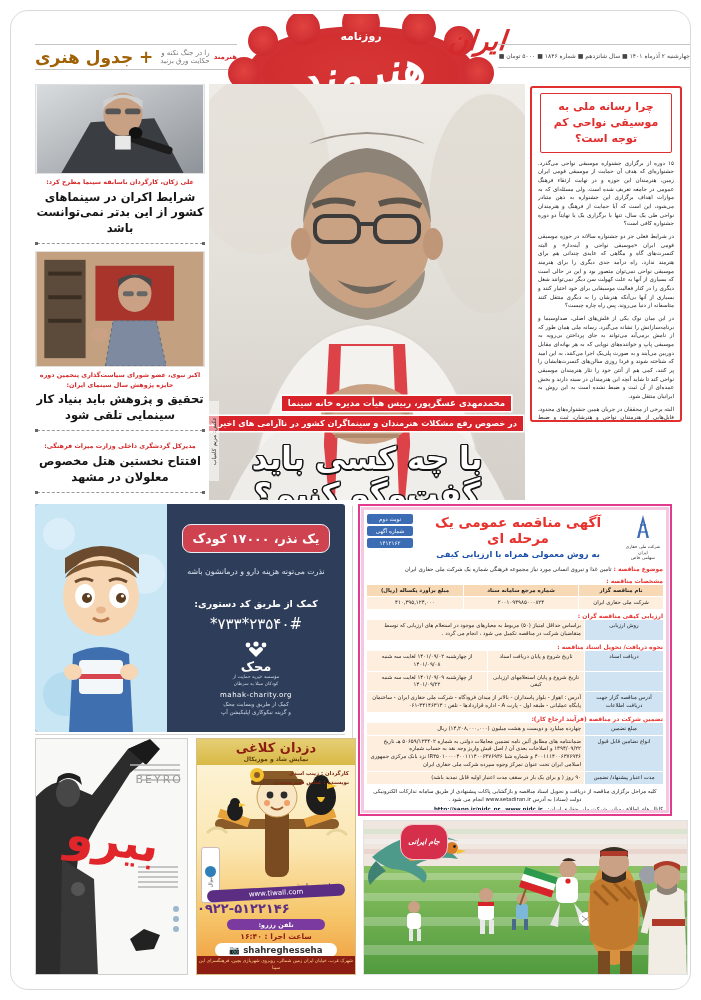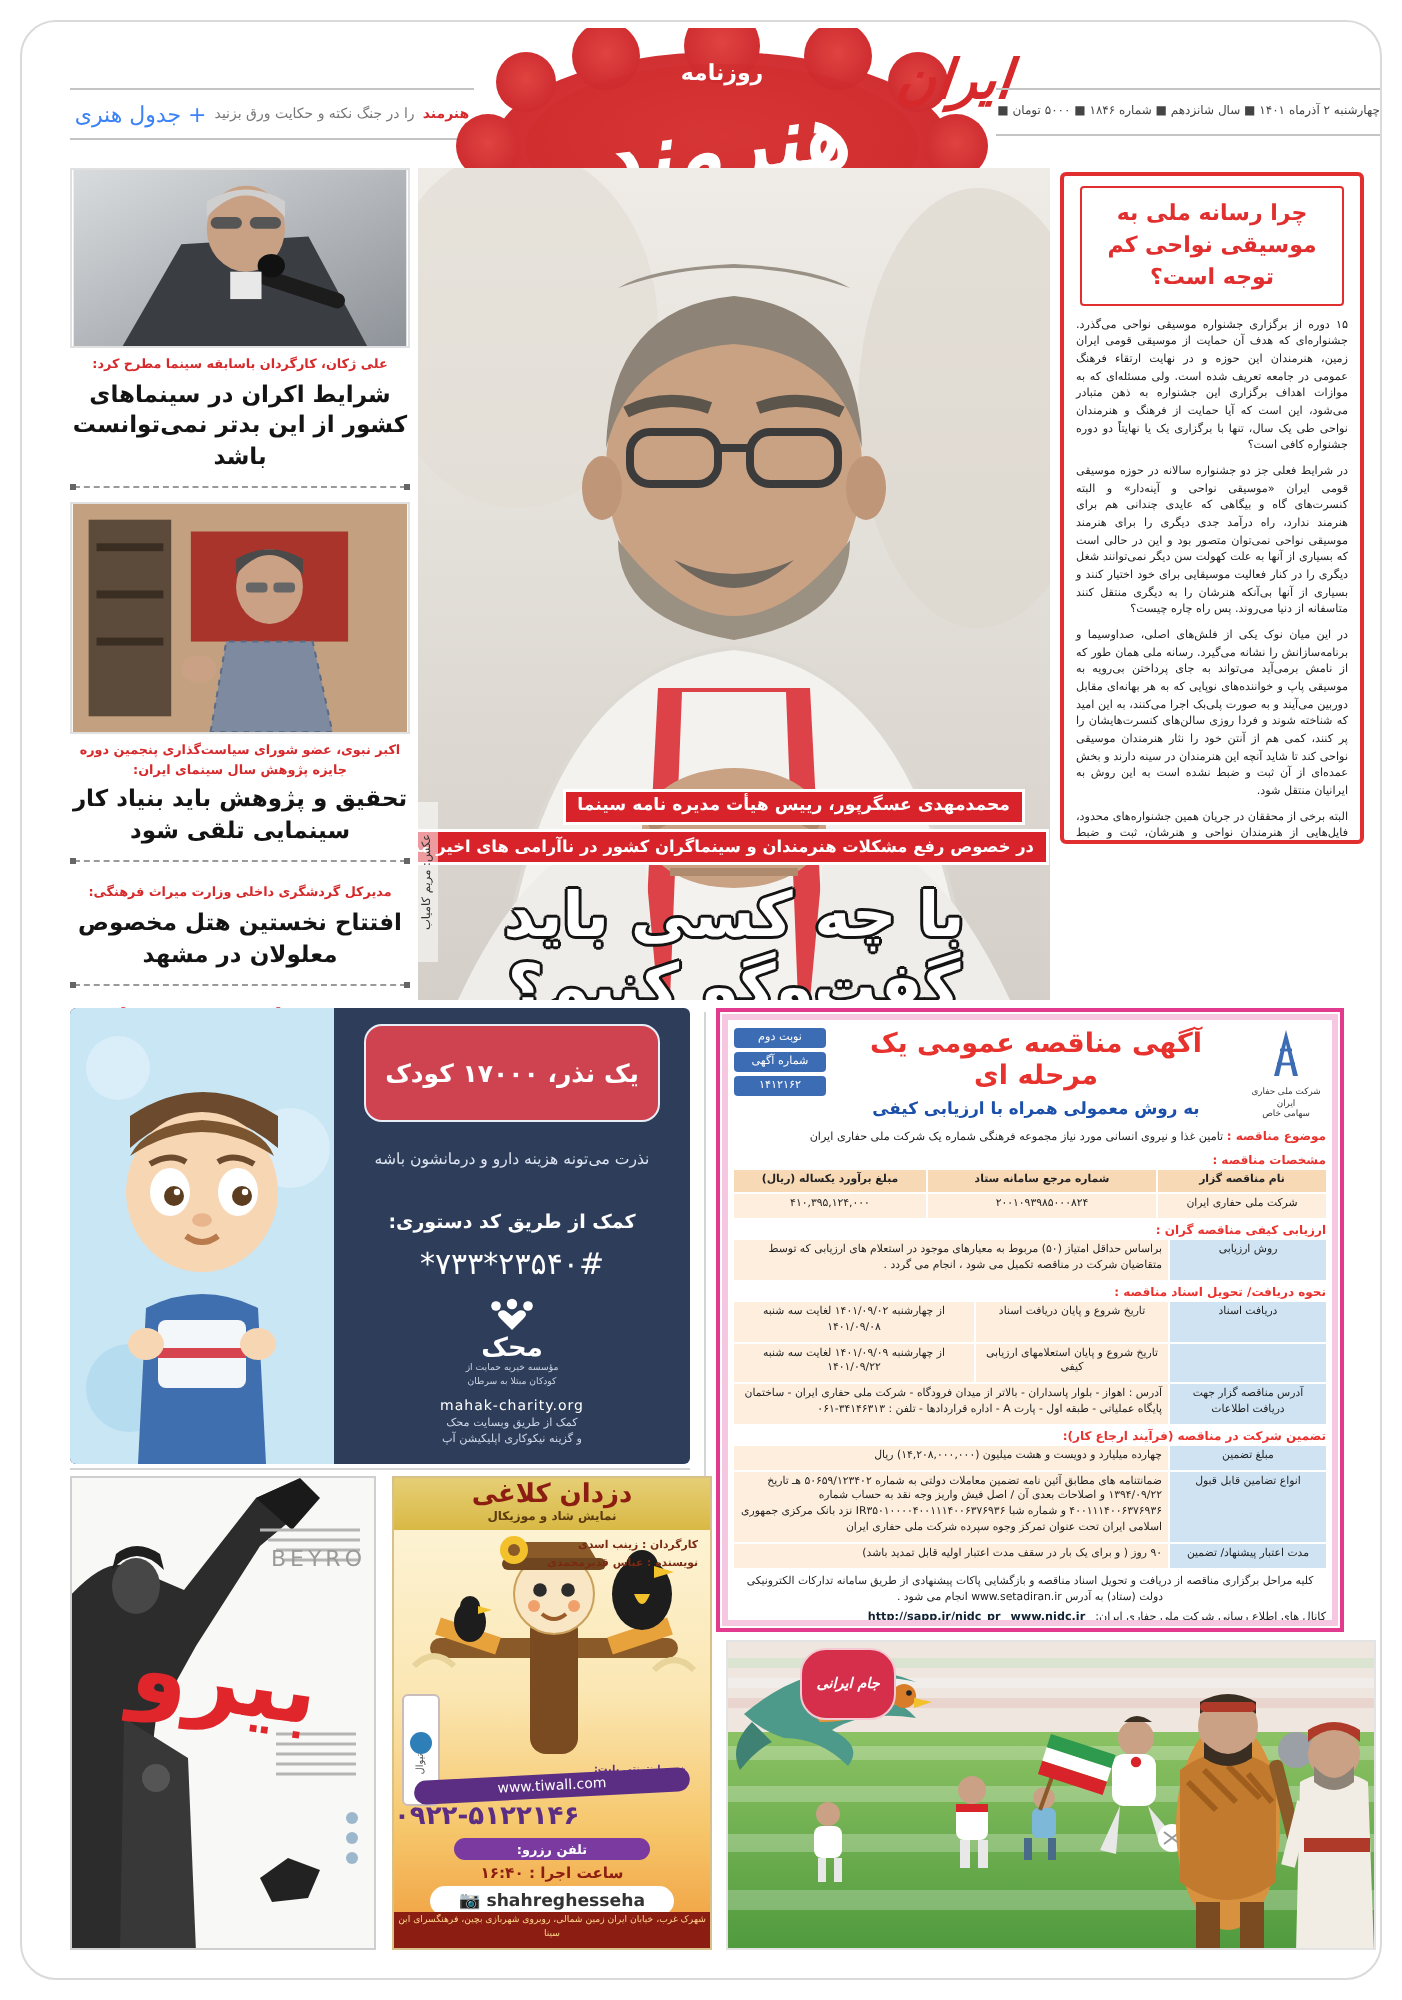--- a/index.html
+++ b/index.html
@@ -4,21 +4,21 @@
 <style>
   html,body{margin:0;padding:0;background:#fff}
   .page{position:relative;width:701px;height:1000px;background:#fff;overflow:hidden;
         font-family:"DejaVu Sans",sans-serif;direction:rtl}
   .abs{position:absolute}
   .frame{inset:10px;border:1.5px solid #dadada;border-radius:18px;pointer-events:none}
   
   .promo{left:35px;top:44px;width:202px;height:24px;border-top:1px solid #c4c4c4;border-bottom:1px solid #c4c4c4;
          display:flex;align-items:center;justify-content:center;gap:4px;font-size:7px;color:#777}
   .promo .brand{color:#d6292b;font-weight:bold}
-  .promo .plus{color:#3b82f6;font-weight:normal;font-size:11px;white-space:nowrap}
+  .promo .plus{color:#a16207;font-weight:bold;font-size:17px;white-space:nowrap}
   .iranlogo{left:448px;top:22px;width:58px;height:38px;color:#d6292b;font-weight:bold;font-size:27px;
             font-style:italic;text-align:center;transform:skewX(-6deg);line-height:38px}
   .dateline{left:498px;top:44px;width:192px;height:22px;border-top:1px solid #c4c4c4;border-bottom:1px solid #c4c4c4;
             font-size:6px;color:#444;line-height:22px;white-space:nowrap;overflow:hidden;text-align:left}
   
   .rcol{left:530px;top:86px;width:152px;height:336px;border:2px solid #e12e2e;border-radius:3px;
         padding:5px 6px;box-sizing:border-box;overflow:hidden;background:#fff}
   .rcol .hbox{border:1.8px solid #e12e2e;border-radius:2px;color:#e12e2e;font-weight:bold;font-size:11px;
         text-align:center;line-height:1.45;padding:5px 3px;margin:0 2px 6px}
   .rcol p{font-size:5.6px;line-height:1.55;text-align:justify;color:#222;margin:0 0 4px}
@@ -38,22 +38,22 @@
             font-size:8.6px;line-height:15px;height:15px;white-space:nowrap;padding:0 6px;box-shadow:0 0 0 1.5px #fff}
   .bigtitle{position:absolute;left:0;right:0;text-align:center;color:#fff;font-weight:bold;font-size:31px;
             text-shadow:-1.5px 0 #151515,1.5px 0 #151515,0 -1.5px #151515,0 1.5px #151515,
                         -1px -1px #151515,1px 1px #151515,-1px 1px #151515,1px -1px #151515}
   .photocredit{left:174px;top:436px;width:80px;height:10px;transform:rotate(-90deg);font-size:5.8px;color:#333;
                text-align:center;background:rgba(255,255,255,.55);line-height:10px}
   
   .mahak{left:35px;top:504px;width:310px;height:228px;background:#2e3d59;border-radius:3px;overflow:hidden}
   .mahak .txt{position:absolute;right:0;top:0;width:178px;height:100%;display:flex;flex-direction:column;
               align-items:center;color:#fff;text-align:center}
-  .mahak .badge{margin-top:8px;background:#cf4350;border:1.5px solid #e8eef7;border-radius:9px;color:#fff;
-              font-weight:bold;font-size:12.5px;padding:16px 10px;white-space:nowrap}
+  .mahak .badge{margin-top:20px;background:#cf4350;border:1.5px solid #e8eef7;border-radius:9px;color:#fff;
+              font-weight:bold;font-size:12.5px;padding:6px 10px;white-space:nowrap}
   .mahak .line{font-size:7.8px;color:#dde4f2;margin-top:14px}
   .mahak .ussdlab{font-size:9.5px;font-weight:bold;margin-top:22px}
   .mahak .ussd{font-size:15px;font-weight:normal;direction:ltr;margin-top:6px;letter-spacing:1px}
   .mahak .brand{font-size:13px;font-weight:bold;}
   .mahak .sub{font-size:4.6px;color:#cdd6e6;line-height:1.5}
   .mahak .site{font-size:7px;letter-spacing:.5px;margin-top:3px;direction:ltr}
   .mahak .note{font-size:5.6px;color:#cdd6e6;margin-top:2px}
   .mahak .illus{position:absolute;left:0;top:0;width:132px;height:100%}
   
   .tender{left:358px;top:504px;width:314px;height:312px;box-sizing:border-box;border:2px solid #e23a8e;
@@ -235,21 +235,21 @@
       <path d="M104 122 Q124 112 146 120" stroke="#5c554c" stroke-width="6" fill="none"></path>
       <path d="M170 120 Q192 112 212 122" stroke="#5c554c" stroke-width="6" fill="none"></path>
       <path d="M100 186 Q158 262 216 186 Q216 226 158 236 Q100 226 100 186 Z" fill="#9b9183"></path>
       <path d="M128 196 Q158 210 188 196 Q158 224 128 196 Z" fill="#6e675e"></path>
       <ellipse cx="158" cy="330" rx="46" ry="30" fill="#c9a183"></ellipse>
       <path d="M116 330 Q158 306 200 330" stroke="#b08a6c" stroke-width="5" fill="none"></path>
       <path d="M122 342 L194 342 M126 352 L190 352" stroke="#b08a6c" stroke-width="4"></path>
       <path d="M20 416 Q60 330 112 330 L120 416 Z" fill="#efede9"></path>
       <path d="M296 416 Q256 330 204 330 L196 416 Z" fill="#efede9"></path>
     </svg>
-    <div class="capstrip" style="right:14px;top:312px">محمدمهدی عسگرپور، رییس هیأت مدیره نامه سینما</div>
+    <div class="capstrip" style="right:14px;top:312px">محمدمهدی عسگرپور، رییس هیأت مدیره خانه سینما</div>
     <div class="capstrip" style="right:2px;top:332px;font-size:8.2px">در خصوص رفع مشکلات هنرمندان و سینماگران کشور در ناآرامی های اخیر مطرح کرد:</div>
     <div class="bigtitle" style="top:356px">با چه کسی باید گفت‌وگو کنیم؟</div>
   </div>
   <div class="abs photocredit">عکس: مریم کامیاب</div>
 
   <div class="abs rcol">
     <div class="hbox">چرا رسانه ملی به موسیقی نواحی کم توجه است؟</div>
     <p>۱۵ دوره از برگزاری جشنواره موسیقی نواحی می‌گذرد. جشنواره‌ای که هدف آن حمایت از موسیقی قومی ایران زمین، هنرمندان این حوزه و در نهایت ارتقاء فرهنگ عمومی در جامعه تعریف شده است. ولی مسئله‌ای که به موازات اهداف برگزاری این جشنواره به ذهن متبادر می‌شود، این است که آیا حمایت از فرهنگ و هنرمندان نواحی طی یک سال، تنها با برگزاری یک یا نهایتاً دو دوره جشنواره کافی است؟</p>
     <p>در شرایط فعلی جز دو جشنواره سالانه در حوزه موسیقی قومی ایران «موسیقی نواحی و آینه‌دار» و البته کنسرت‌های گاه و بیگاهی که عایدی چندانی هم برای هنرمند ندارد، راه درآمد جدی دیگری را برای هنرمند موسیقی نواحی نمی‌توان متصور بود و این در حالی است که بسیاری از آنها به علت کهولت سن دیگر نمی‌توانند شغل دیگری را در کنار فعالیت موسیقایی برای خود اختیار کنند و بسیاری از آنها بی‌آنکه هنرشان را به دیگری منتقل کنند متاسفانه از دنیا می‌روند. پس راه چاره چیست؟</p>
     <p>در این میان نوک یکی از فلش‌های اصلی، صداوسیما و برنامه‌سازانش را نشانه می‌گیرد. رسانه ملی همان طور که از نامش برمی‌آید می‌تواند به جای پرداختن بی‌رویه به موسیقی پاپ و خواننده‌های نوپایی که به هر بهانه‌ای مقابل دوربین می‌آیند و به صورت پلی‌بک اجرا می‌کنند، به این امید که شناخته شوند و فردا روزی سالن‌های کنسرت‌هایشان را پر کنند، کمی هم از آنتن خود را نثار هنرمندان موسیقی نواحی کند تا شاید آنچه این هنرمندان در سینه دارند و بخش عمده‌ای از آن ثبت و ضبط نشده است به این روش به ایرانیان منتقل شود.</p>

